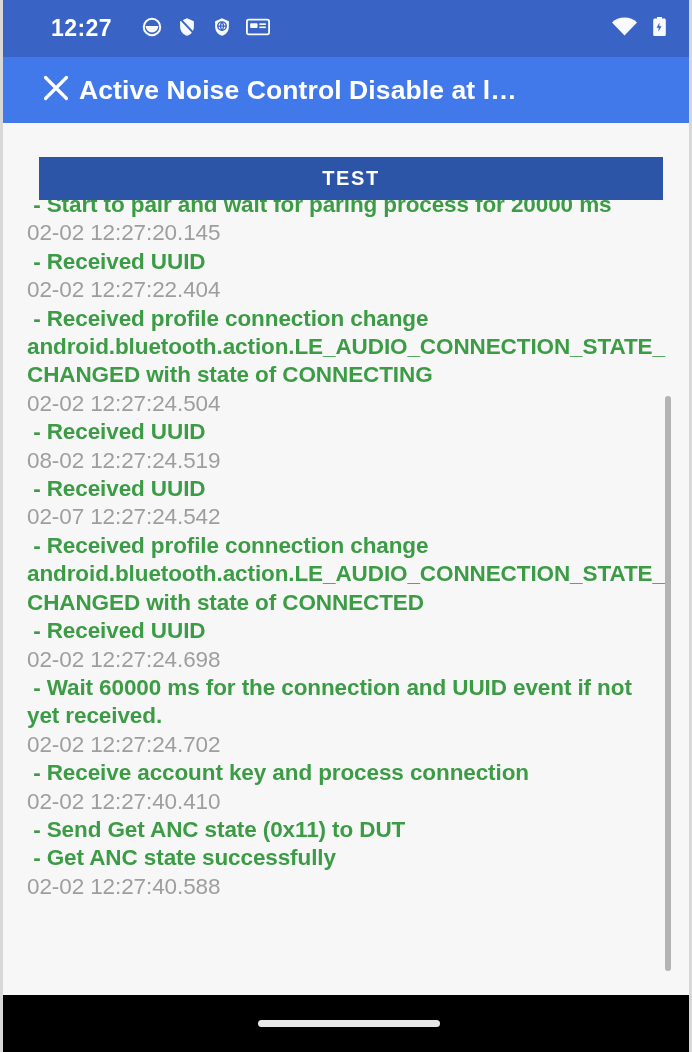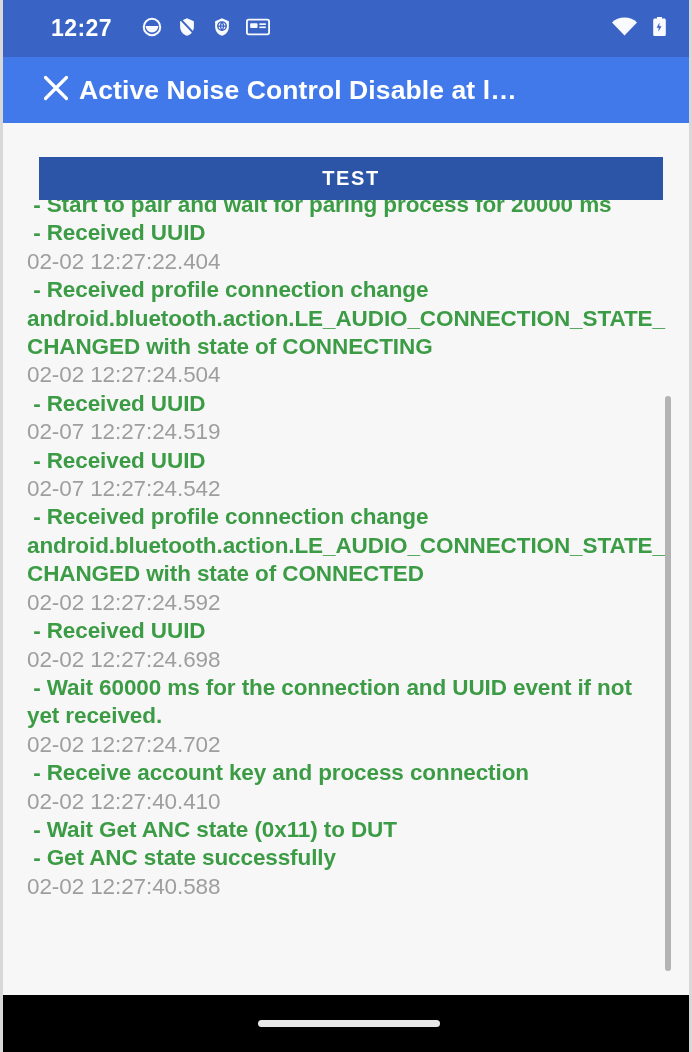--- a/index.html
+++ b/index.html
@@ -262,53 +262,53 @@
   <div id="content">
 
     <button id="test-button">TEST</button>
 
     <div id="log-view">
       <div id="log-inner">
           <div class="log-entry">
             <span class="log-msg"> - Start to pair and wait for paring process for 20000 ms</span>
           </div>
           <div class="log-entry">
+            <span class="log-time">02-02 12:27:20.145</span>
             <span class="log-msg"> - Received UUID</span>
           </div>
           <div class="log-entry">
             <span class="log-time">02-02 12:27:22.404</span>
             <span class="log-msg"> - Received profile connection change android.bluetooth.action.LE_AUDIO_CONNECTION_STATE_CHANGED with state of CONNECTING</span>
           </div>
           <div class="log-entry">
             <span class="log-time">02-02 12:27:24.504</span>
             <span class="log-msg"> - Received UUID</span>
           </div>
           <div class="log-entry">
-            <span class="log-time">02-07 12:27:24.519</span>
+            <span class="log-time">08-02 12:27:24.519</span>
             <span class="log-msg"> - Received UUID</span>
           </div>
           <div class="log-entry">
             <span class="log-time">02-07 12:27:24.542</span>
             <span class="log-msg"> - Received profile connection change android.bluetooth.action.LE_AUDIO_CONNECTION_STATE_CHANGED with state of CONNECTED</span>
           </div>
           <div class="log-entry">
-            <span class="log-time">02-02 12:27:24.592</span>
             <span class="log-msg"> - Received UUID</span>
           </div>
           <div class="log-entry">
             <span class="log-time">02-02 12:27:24.698</span>
             <span class="log-msg"> - Wait 60000 ms for the connection and UUID event if not yet received.</span>
           </div>
           <div class="log-entry">
             <span class="log-time">02-02 12:27:24.702</span>
             <span class="log-msg"> - Receive account key and process connection</span>
           </div>
           <div class="log-entry">
             <span class="log-time">02-02 12:27:40.410</span>
-            <span class="log-msg"> - Wait Get ANC state (0x11) to DUT</span>
+            <span class="log-msg"> - Send Get ANC state (0x11) to DUT</span>
           </div>
           <div class="log-entry">
             <span class="log-msg"> - Get ANC state successfully</span>
           </div>
           <div class="log-entry">
             <span class="log-time">02-02 12:27:40.588</span>
           </div>
         </div>
     </div>
 

